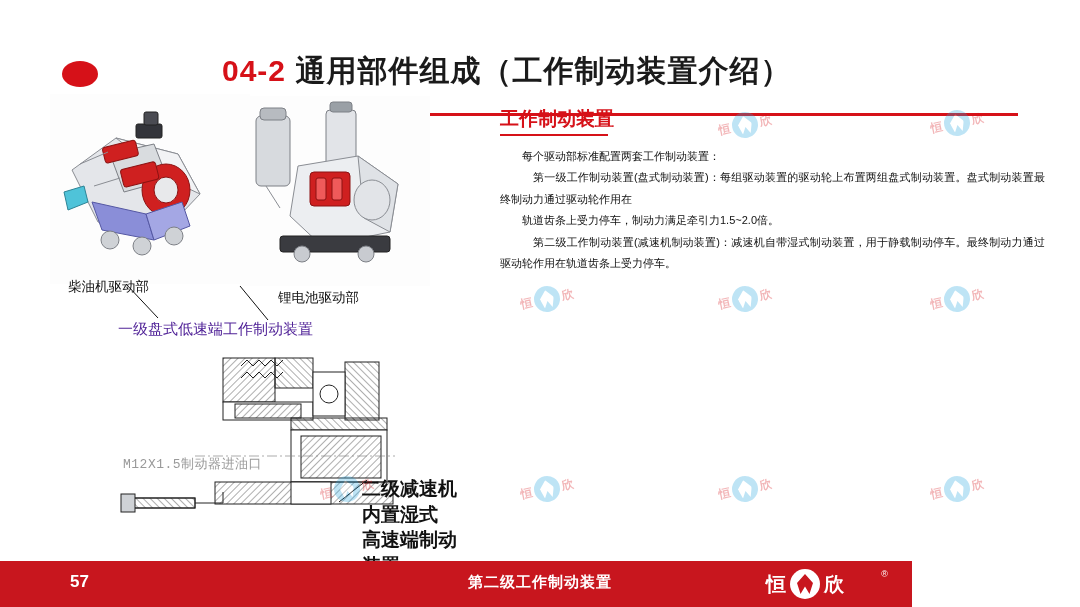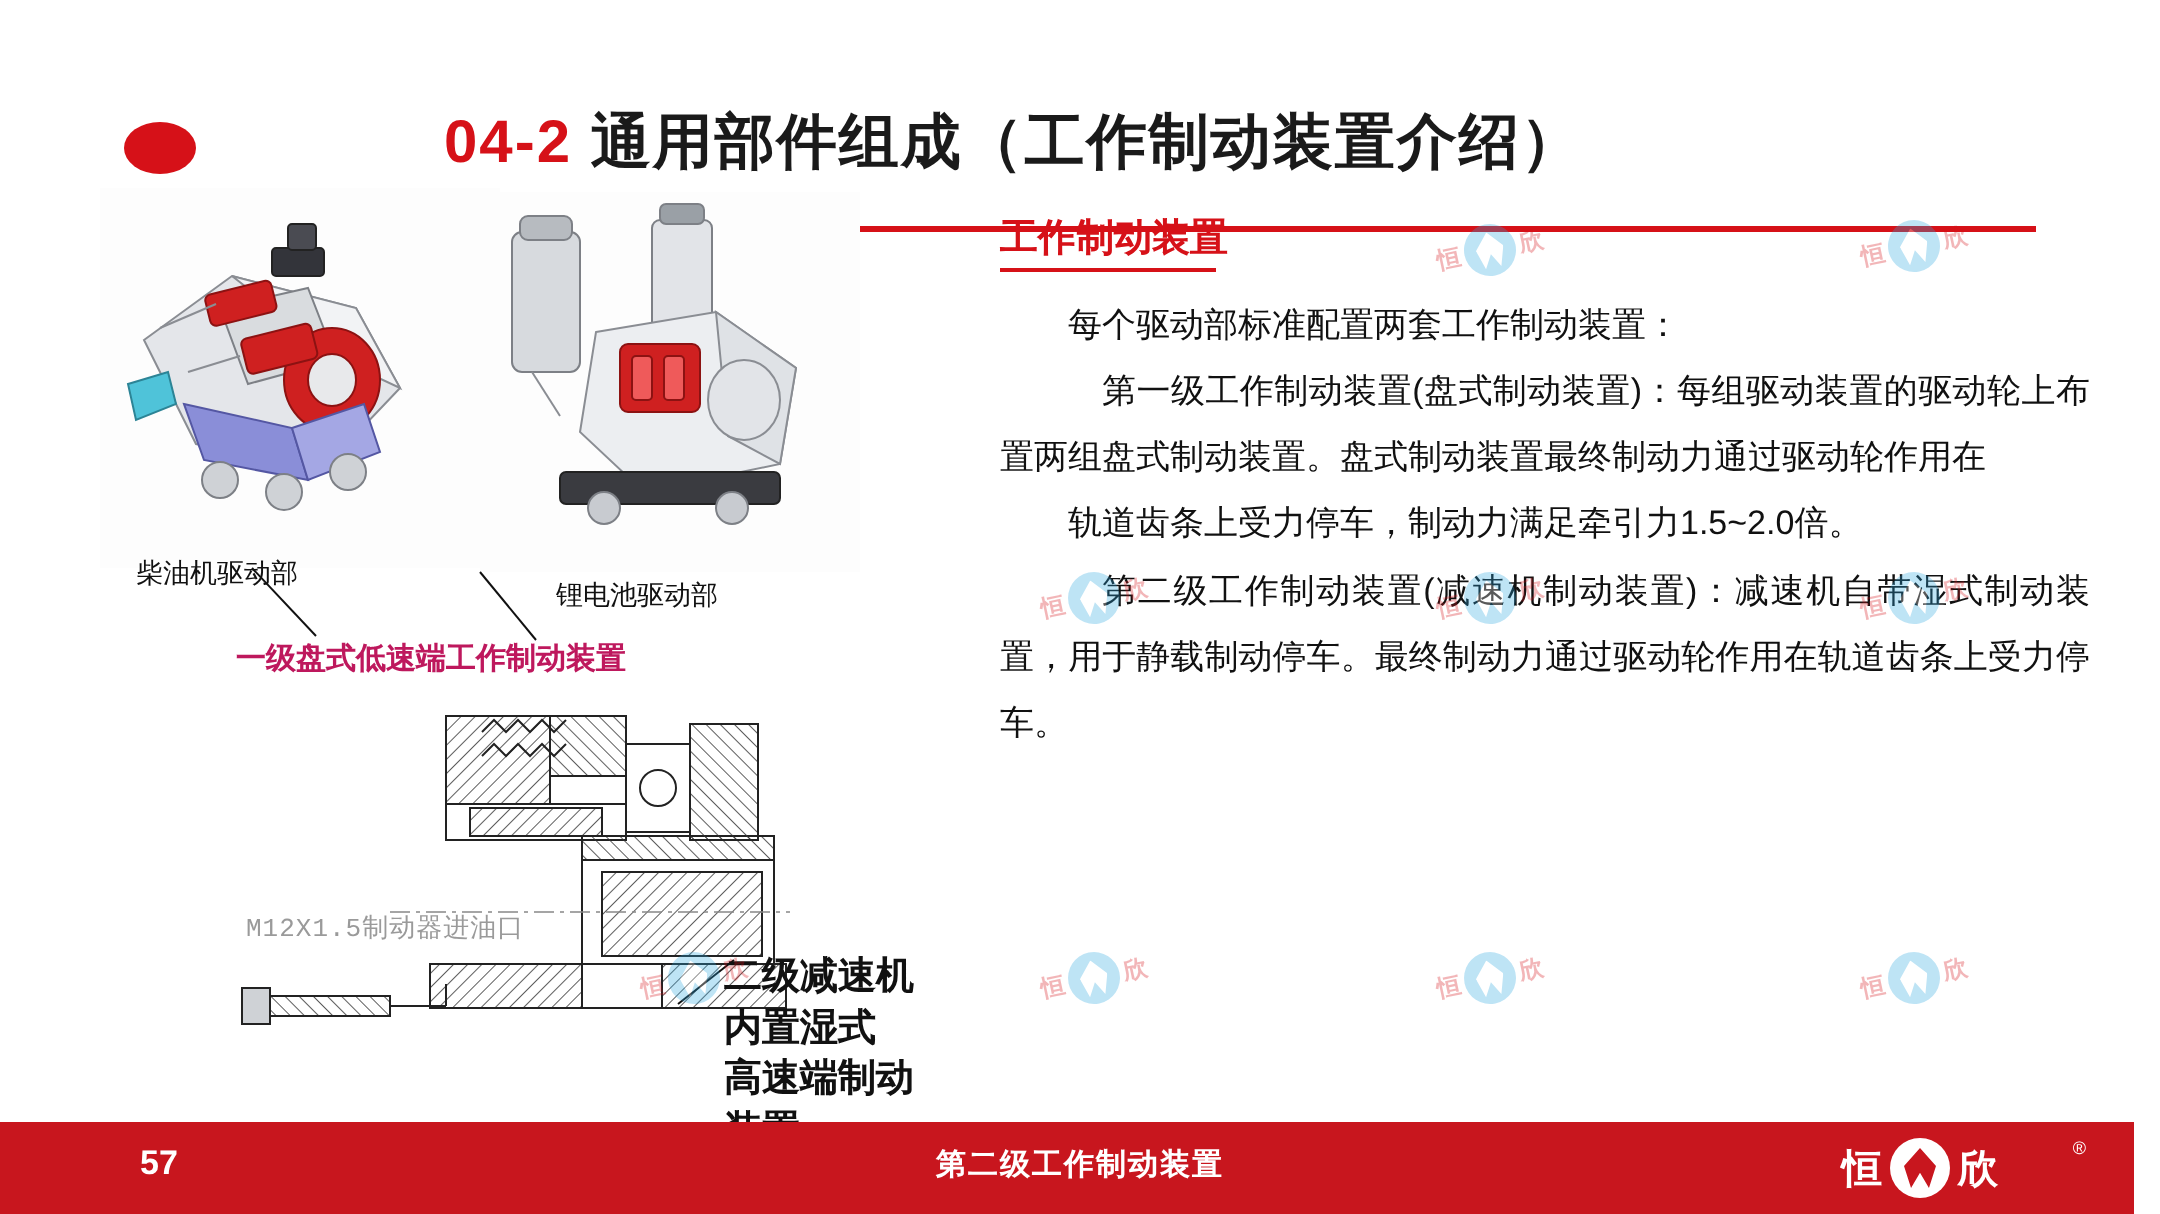--- a/index.html
+++ b/index.html
@@ -100,22 +100,22 @@
     white-space: nowrap;
   }
   .cap-diesel { left: 28px; top: 184px; text-align: right; }
   .cap-lith { left: 238px; top: 195px; }
 
   .cap-stage1 {
     position: absolute;
     left: 78px;
     top: 226px;
     font-size: 15px;
-    font-weight: bold;
-    color: #be185d;
+    font-weight: normal;
+    color: #4c1d95;
     white-space: nowrap;
   }
 
   
   .drawing {
     position: absolute;
     left: 55px;
     top: 258px;
     width: 310px;
     height: 190px;
@@ -157,35 +157,35 @@
   .rc-title::after {
     content: "";
     position: absolute;
     left: 0;
     bottom: -4px;
     width: 108px;
     height: 2px;
     background: #d61118;
   }
   .rc-p {
-    font-size: 17px;
+    font-size: 11px;
     color: #111;
     line-height: 1.95;
     margin: 0;
     text-align: justify;
   }
   .indent1 { text-indent: 2em; }
   .indent2 { text-indent: 3em; }
 
   
   .footer {
     position: absolute;
     left: 0;
     bottom: 0;
-    width: 1067px;
+    width: 912px;
     height: 46px;
     background: #c8161e;
   }
   .footer-page {
     position: absolute;
     left: 70px;
     top: 11px;
     color: #ffffff;
     font-size: 17px;
     font-weight: bold;

